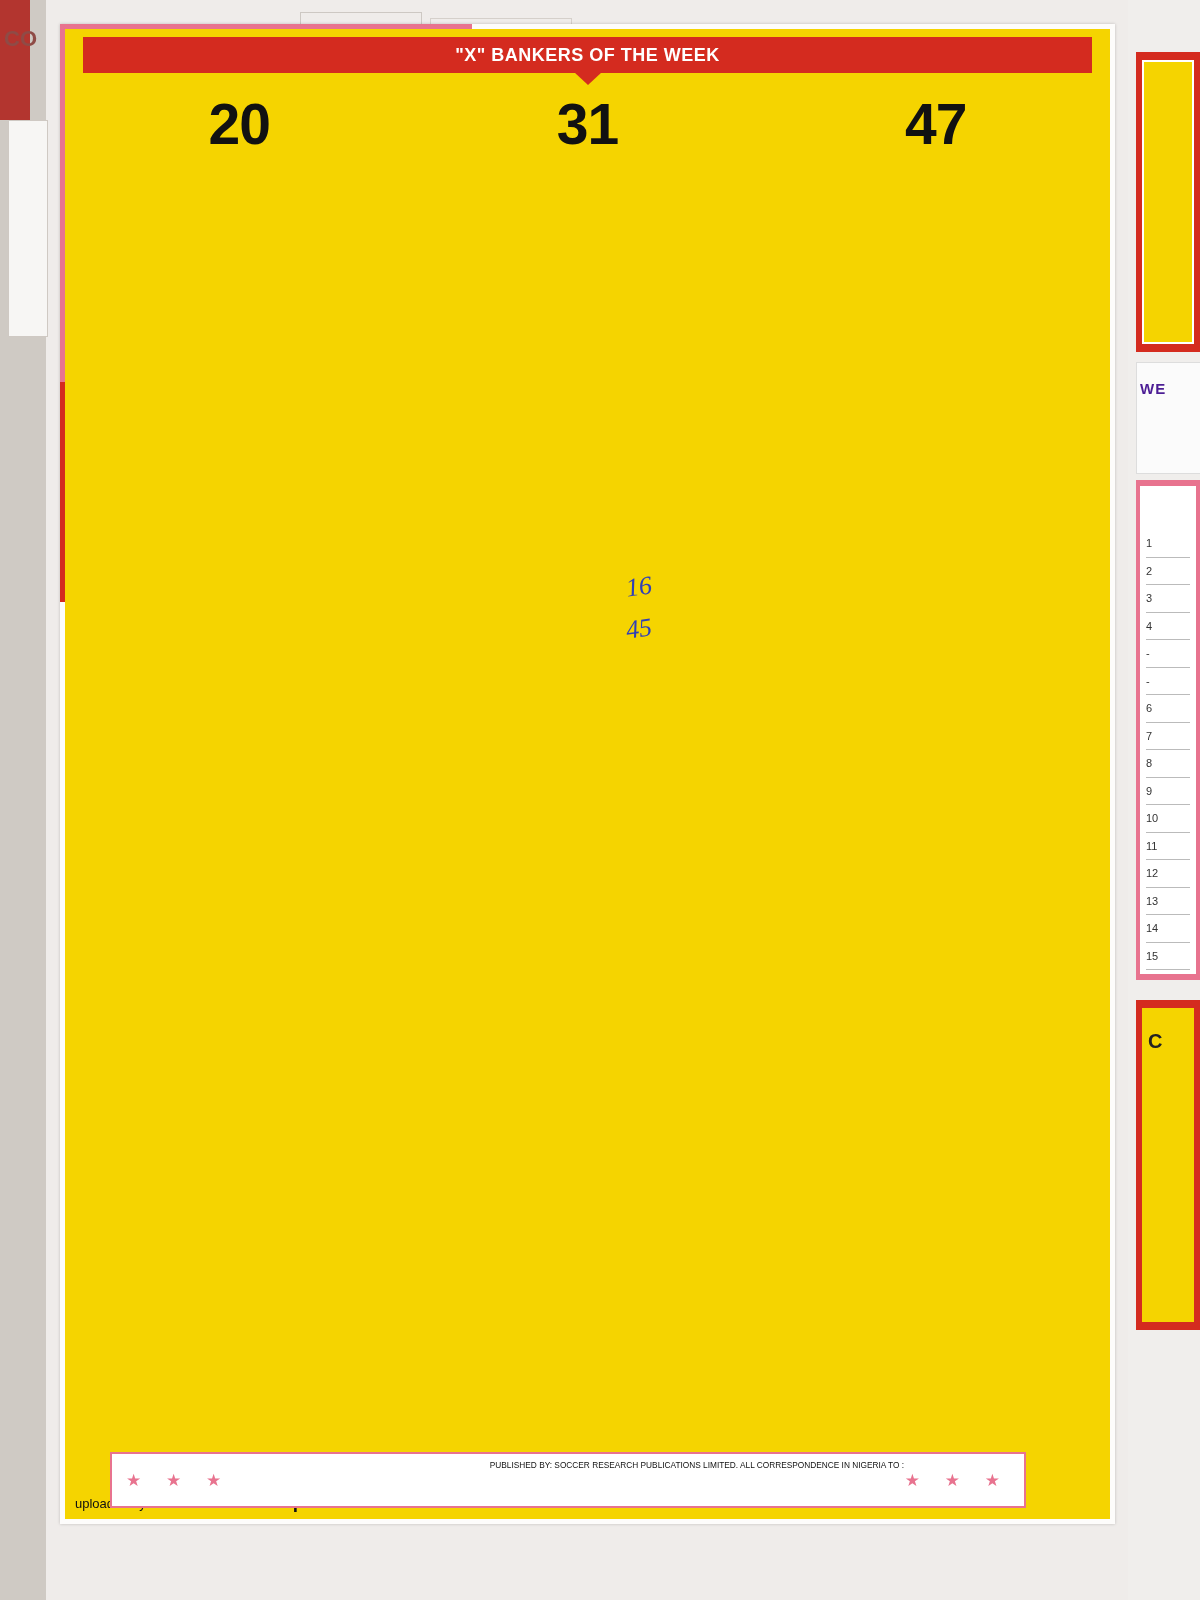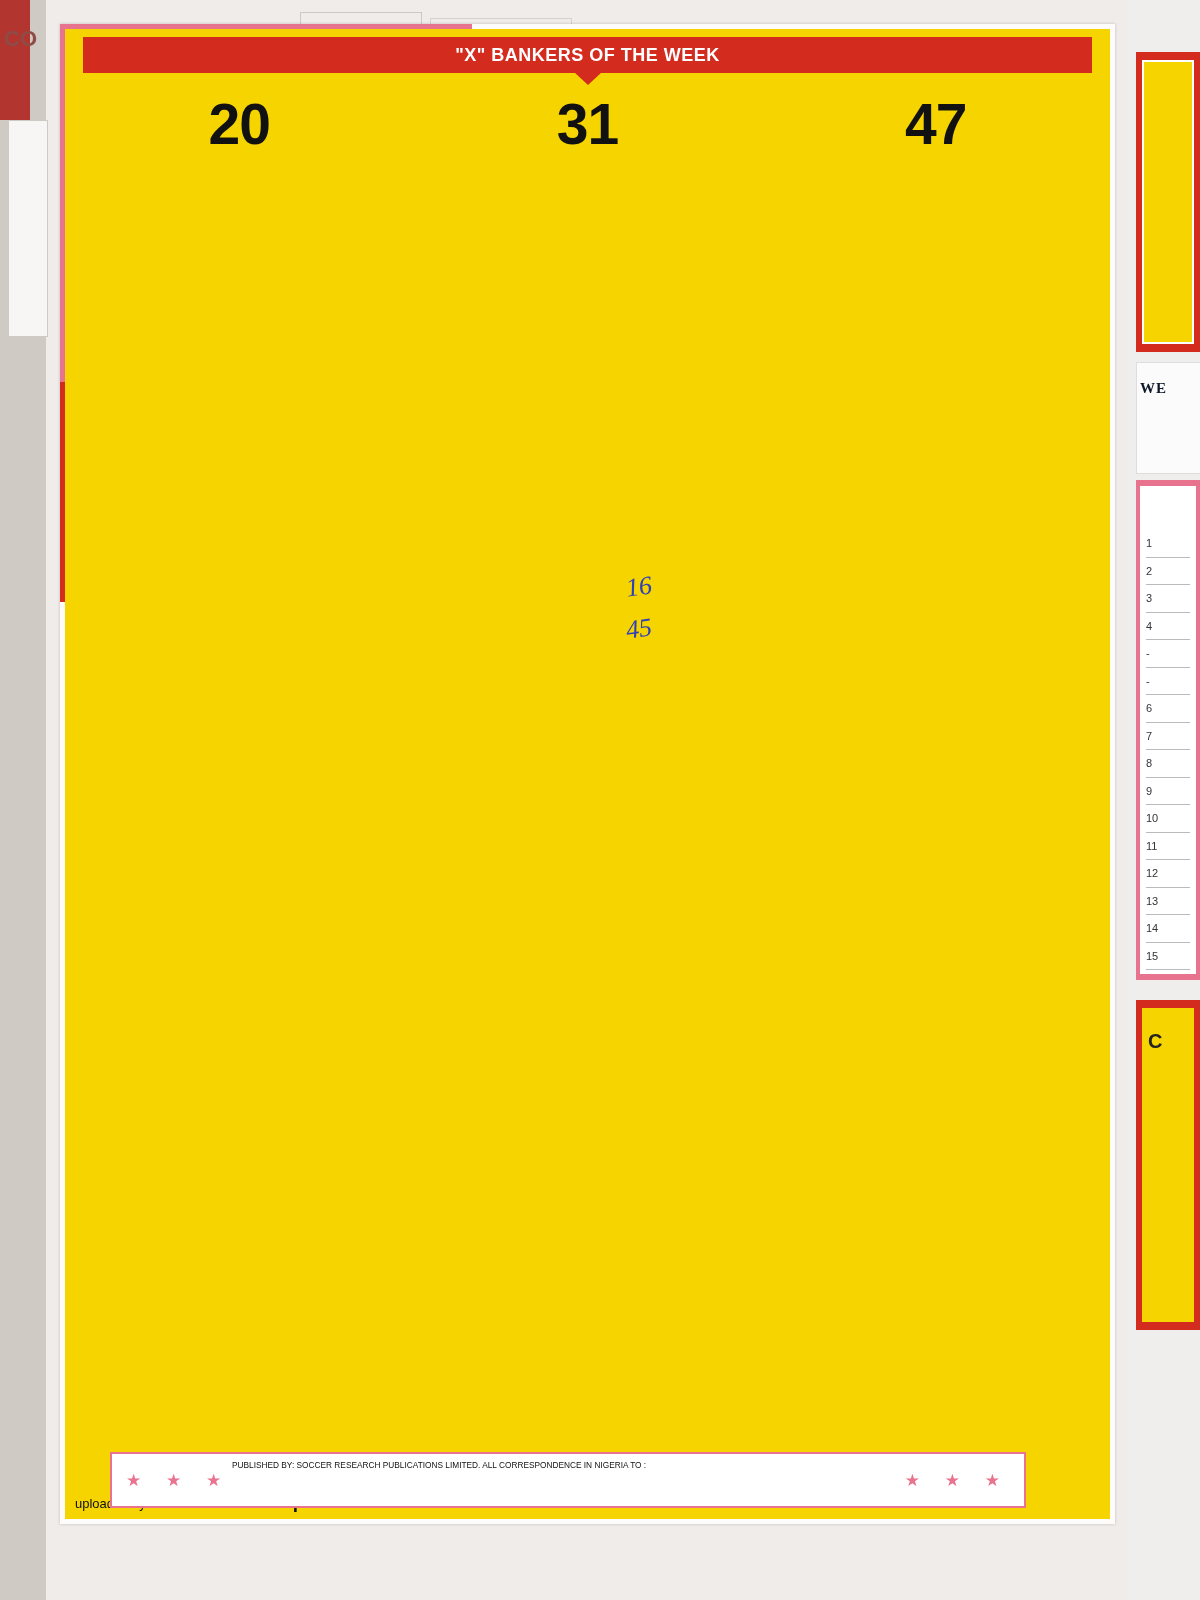--- a/index.html
+++ b/index.html
@@ -12,21 +12,21 @@
   
   .scan-bg{position:absolute;inset:0;background:
      linear-gradient(90deg,#d9d5d0 0 28px,#efecea 28px 100%);}
   .left-strip{position:absolute;left:0;top:0;width:46px;height:1600px;background:#cfcac4;}
   .left-red{position:absolute;left:0;top:0;width:30px;height:120px;background:#b3352f;}
   .left-white-card{position:absolute;left:8px;top:120px;width:38px;height:215px;background:#f7f6f4;border:1px solid #cfc9c3;}
   .right-col{position:absolute;left:1128px;top:0;width:72px;height:1600px;background:#f0eeec;}
   .right-red{position:absolute;left:1136px;top:52px;width:64px;height:300px;background:#d42b1f;}
   .right-red .inner{position:absolute;left:6px;top:8px;right:6px;bottom:8px;background:#f5d400;border:2px solid #fff;}
   .right-white{position:absolute;left:1136px;top:362px;width:64px;height:110px;background:#fbfbfb;border:1px solid #ddd;}
-  .right-we{position:absolute;left:1140px;top:380px;font-size:15px;font-weight:bold;color:#0f172a;letter-spacing:1px;font-family:Liberation Serif, serif;}
+  .right-we{position:absolute;left:1140px;top:380px;font-size:15px;font-weight:bold;color:#4c1d95;letter-spacing:1px;}
   .right-pink{position:absolute;left:1136px;top:480px;width:64px;height:500px;background:#e8738f;}
   .right-pink .inner{position:absolute;left:4px;top:6px;right:4px;bottom:6px;background:#fff;}
   .right-numbers{position:absolute;left:1146px;top:530px;width:44px;font-size:11px;color:#333;line-height:26.5px;}
   .right-numbers div{border-bottom:1px solid #bbb;}
   .right-yellow{position:absolute;left:1136px;top:1000px;width:64px;height:330px;background:#d42b1f;}
   .right-yellow .inner{position:absolute;left:6px;top:8px;right:6px;bottom:8px;background:#f5d400;}
   .right-c{position:absolute;left:1148px;top:1030px;font-size:20px;font-weight:bold;color:#222;}
   .top-ghost1{position:absolute;left:300px;top:12px;width:120px;height:55px;border:1px solid #cdc8c3;color:#bdb8b3;font-size:10px;}
   .top-ghost2{position:absolute;left:430px;top:18px;width:140px;height:40px;border:1px solid #d5d0cb;text-align:center;color:#b9b4af;font-size:10px;line-height:40px;}
   .top-ghost3{position:absolute;left:260px;top:8px;color:#c8c3be;font-size:28px;font-weight:bold;letter-spacing:3px;}
@@ -132,21 +132,21 @@
   #bankers{left:558px;top:1200px;width:408px;height:216px;background:#d42b1f;border:2px solid #d42b1f;}
   #bankers .in{position:absolute;inset:5px;background:#f5d400;}
   .bank-head{position:relative;margin:8px 18px 0 18px;height:36px;background:#d42b1f;color:#fff;text-align:center;font-size:18px;font-weight:bold;line-height:36px;letter-spacing:.5px;}
   .bank-head .notch{border-top-color:#d42b1f;bottom:-12px;}
   .bank-nums{display:flex;justify-content:space-around;margin-top:18px;font-size:57px;font-weight:bold;color:#111;letter-spacing:-1px;}
   .uploaded{position:absolute;left:10px;right:8px;bottom:6px;font-size:13px;color:#111;}
   .uploaded b{font-size:19px;}
 
   
   #footer{left:50px;top:1428px;width:916px;height:56px;background:#fff;border:2px solid #e8738f;}
-  .foot-txt{position:absolute;left:120px;right:120px;top:5px;text-align:left;font-size:8.3px;color:#111;line-height:12px;}
+  .foot-txt{position:absolute;left:128px;right:120px;top:5px;text-align:right;font-size:8.3px;color:#111;line-height:12px;}
   .stars{position:absolute;top:16px;font-size:17px;color:#e8738f;letter-spacing:10px;}
   .stars.l{left:14px;} .stars.r{right:14px;}
 
   
   .ink{position:absolute;color:#2f3fb8;font-family:"Liberation Serif",serif;font-style:italic;font-size:26px;transform:rotate(-8deg);}
 </style>
 </head>
 <body>
 
 <div class="scan-bg"></div>

